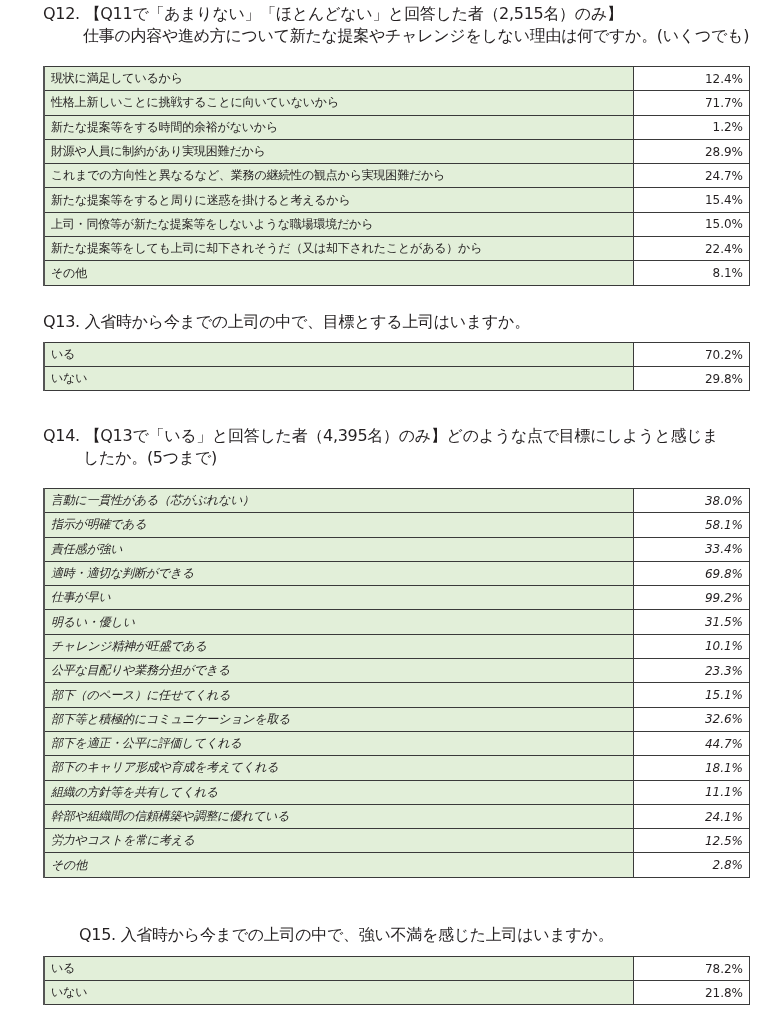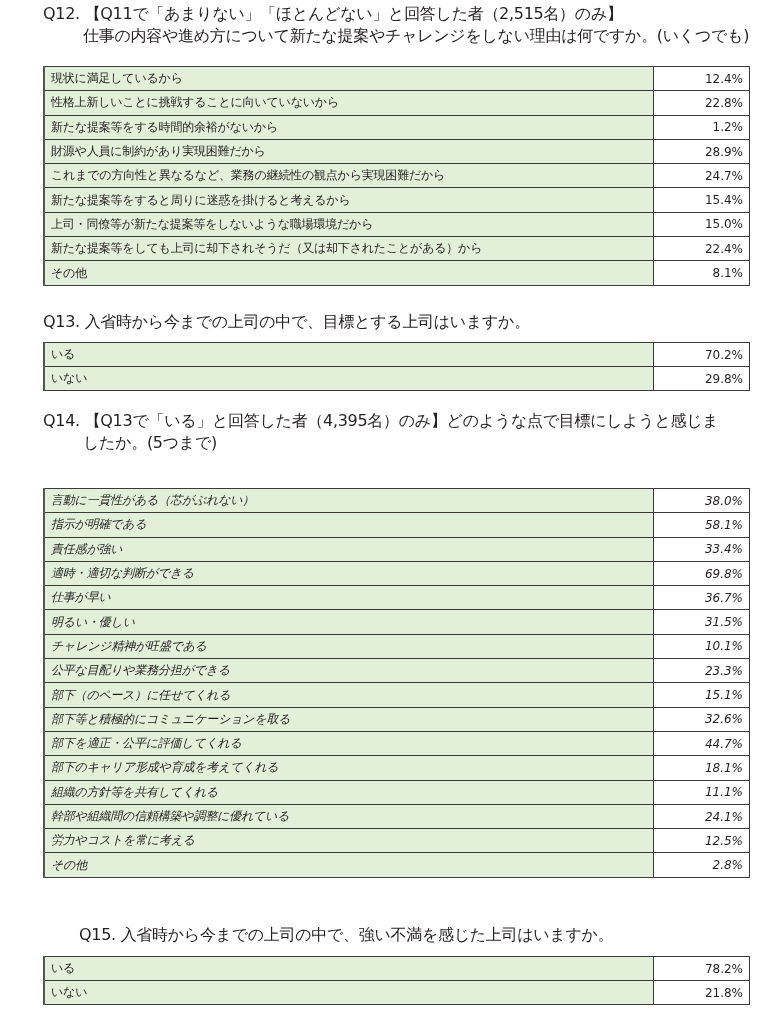--- a/index.html
+++ b/index.html
@@ -3,39 +3,39 @@
 <meta charset="utf-8">
 <style>
   html, body { margin:0; padding:0; background:#ffffff; }
   body { width:760px; height:1020px; position:relative; overflow:hidden;
          font-family:"DejaVu Sans", "Liberation Sans", sans-serif; color:#231f20; }
   .q-title { position:absolute; left:43px; font-size:16px; line-height:22px; letter-spacing:-0.3px; white-space:nowrap; }
   .q-title .line2 { display:block; padding-left:40px; }
   table.rt { position:absolute; left:43px; width:707px; border-collapse:collapse; font-size:12px; }
   table.rt td { border:1px solid #3a3a3a; height:23px; padding:0 6px; box-sizing:border-box; }
   table.rt td.lbl { background:#e2efd9; text-align:left; letter-spacing:-0.2px; }
-  table.rt td.val { background:#ffffff; width:96px; text-align:right; }
+  table.rt td.val { background:#ffffff; width:116px; text-align:right; }
   table.rt { border-left:2px solid #555; }
 </style>
 </head>
 <body>
 
 <div class="q-title" style="top:3px;">
   <span>Q12. 【Q11で「あまりない」「ほとんどない」と回答した者（2,515名）のみ】</span>
   <span class="line2">仕事の内容や進め方について新たな提案やチャレンジをしない理由は何ですか。(いくつでも)</span>
 </div>
 <table class="rt" style="top:66px;">
   <tbody>
     <tr style="height:24.3px">
         <td class="lbl">現状に満足しているから</td>
         <td class="val">12.4%</td>
       </tr>
     <tr style="height:24.3px">
         <td class="lbl">性格上新しいことに挑戦することに向いていないから</td>
-        <td class="val">22.8%</td>
+        <td class="val">71.7%</td>
       </tr>
     <tr style="height:24.3px">
         <td class="lbl">新たな提案等をする時間的余裕がないから</td>
         <td class="val">1.2%</td>
       </tr>
     <tr style="height:24.3px">
         <td class="lbl">財源や人員に制約があり実現困難だから</td>
         <td class="val">28.9%</td>
       </tr>
     <tr style="height:24.3px">
@@ -70,21 +70,21 @@
         <td class="lbl">いる</td>
         <td class="val">70.2%</td>
       </tr>
     <tr style="height:24px">
         <td class="lbl">いない</td>
         <td class="val">29.8%</td>
       </tr>
   </tbody>
 </table>
 
-<div class="q-title" style="top:410px;">
+<div class="q-title" style="top:425px;">
   <span>Q14. 【Q13で「いる」と回答した者（4,395名）のみ】どのような点で目標にしようと感じま</span>
   <span class="line2">したか。(5つまで)</span>
 </div>
 <table class="rt" style="top:488px;font-style:italic;">
   <tbody>
     <tr style="height:24.3px">
         <td class="lbl">言動に一貫性がある（芯がぶれない）</td>
         <td class="val">38.0%</td>
       </tr>
     <tr style="height:24.3px">
@@ -94,21 +94,21 @@
     <tr style="height:24.3px">
         <td class="lbl">責任感が強い</td>
         <td class="val">33.4%</td>
       </tr>
     <tr style="height:24.3px">
         <td class="lbl">適時・適切な判断ができる</td>
         <td class="val">69.8%</td>
       </tr>
     <tr style="height:24.3px">
         <td class="lbl">仕事が早い</td>
-        <td class="val">36.7%</td>
+        <td class="val">99.2%</td>
       </tr>
     <tr style="height:24.3px">
         <td class="lbl">明るい・優しい</td>
         <td class="val">31.5%</td>
       </tr>
     <tr style="height:24.3px">
         <td class="lbl">チャレンジ精神が旺盛である</td>
         <td class="val">10.1%</td>
       </tr>
     <tr style="height:24.3px">

